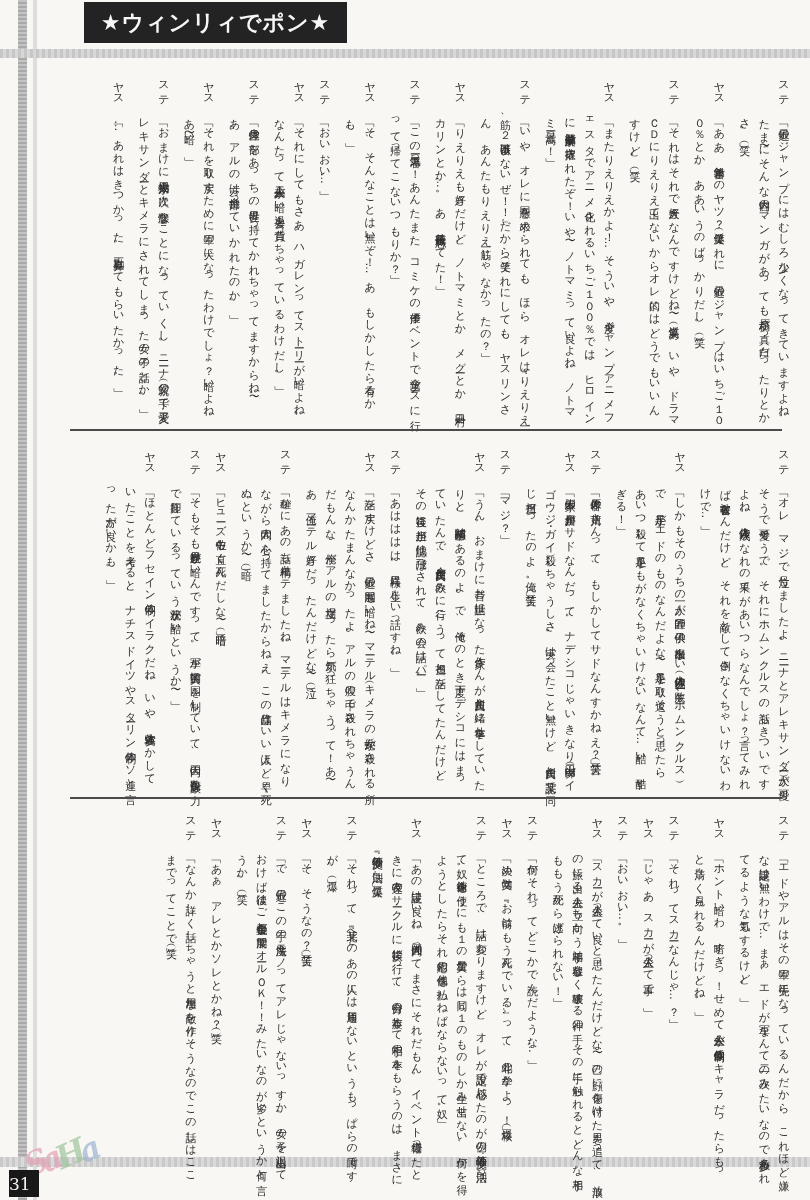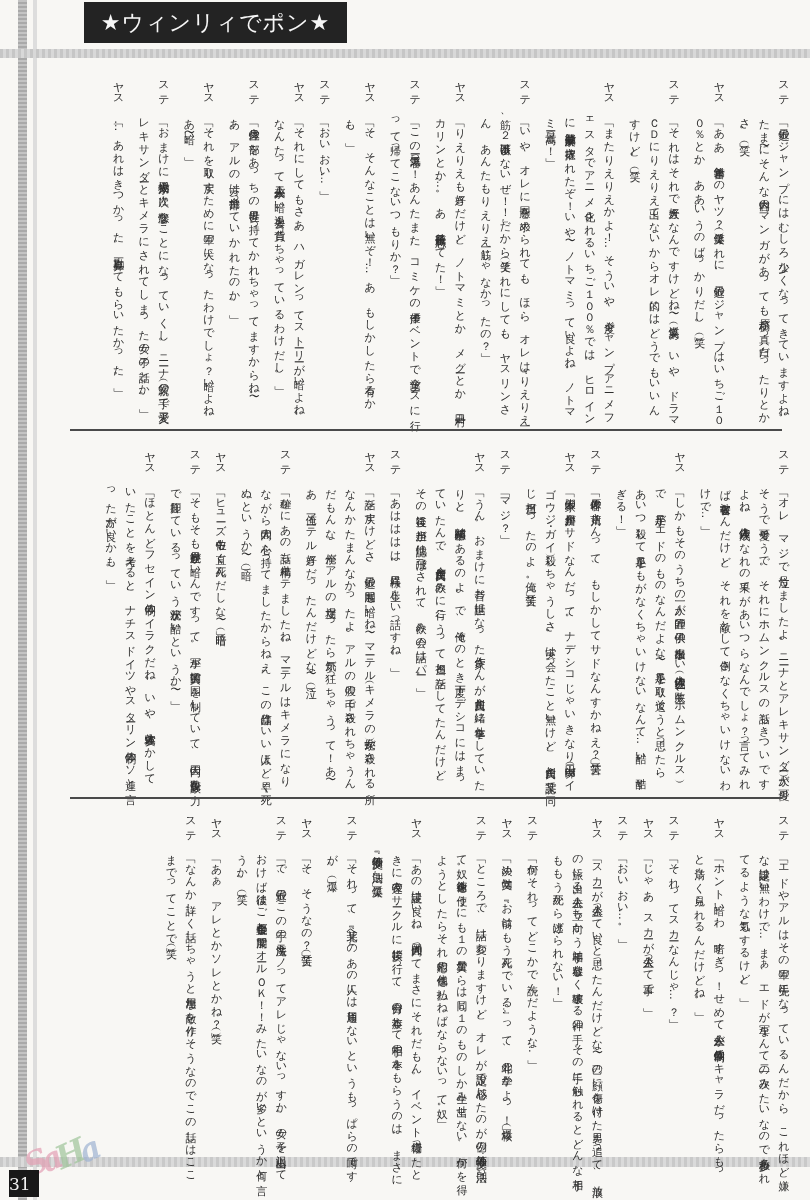--- a/index.html
+++ b/index.html
@@ -13,21 +13,21 @@
     background:repeating-linear-gradient(0deg,#a9a9a9 0 2px,#c3c3c3 2px 4px);}
   .ribbon-v2{position:absolute;left:33px;top:0;width:4px;height:1200px;background:#dddddd;}
   .ribbon-h-top{position:absolute;left:0;top:49px;width:810px;height:9px;
     background:repeating-linear-gradient(90deg,#c6c6c6 0 3px,#d8d8d8 3px 6px);}
   .ribbon-h-bottom{position:absolute;left:0;top:1157px;width:810px;height:10px;
     background:repeating-linear-gradient(90deg,#c9c9c9 0 3px,#dadada 3px 6px);}
   
   .banner{
     position:absolute;left:84px;top:2px;width:263px;height:41px;
     background:#232323;color:#f7f7f7;display:flex;align-items:center;justify-content:center;
-    font-weight:normal;font-size:22px;letter-spacing:1px;
+    font-weight:bold;font-size:22px;letter-spacing:1px;
   }
   
   .band{
     position:absolute;left:60px;width:733px;
     writing-mode:vertical-rl;text-orientation:mixed;
     font-size:11px;line-height:1.78;letter-spacing:0.6px;color:#2e2e2e;
   }
   .band1{top:74px;height:350px;}
   .band2{top:444px;height:348px;}
   .band3{top:810px;height:372px;}

